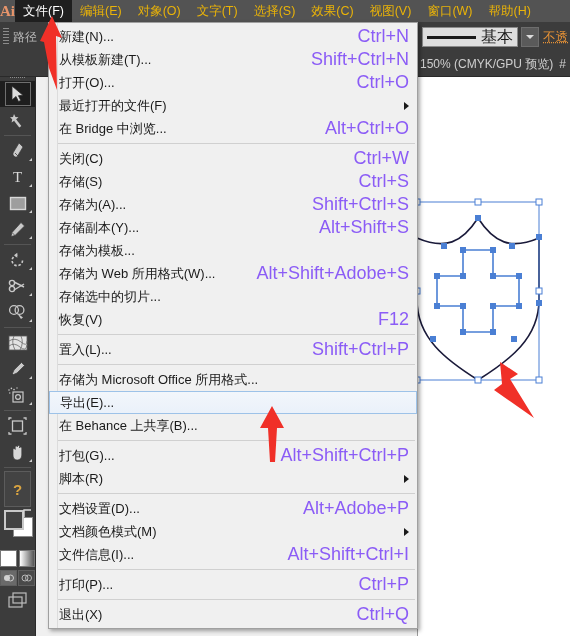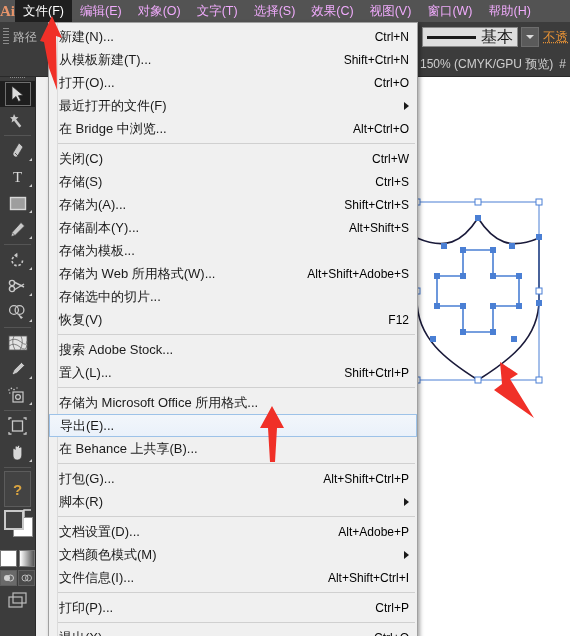--- a/index.html
+++ b/index.html
@@ -13,21 +13,21 @@
     position:absolute;left:0;top:0;width:507px;height:22px;
     background:#535353;display:flex;align-items:center;
   }
   .ai-logo{
     width:44px;height:22px;color:#e8956b;font-weight:bold;font-size:15px;
     display:flex;align-items:center;justify-content:center;
     font-family:"Liberation Serif",serif;letter-spacing:0px;
   }
   .menu-item{
     height:22px;padding:0 8px;display:flex;align-items:center;
-    color:#f0abfc;font-size:12.5px;white-space:nowrap;cursor:default;
+    color:#eab308;font-size:12.5px;white-space:nowrap;cursor:default;
   }
   .menu-item.active{background:#1f1f1f;color:#ffffff;}
 
   
   #controlbar{
     position:absolute;left:0;top:22px;width:570px;height:30px;
     background:#3c3c3c;border-bottom:1px solid #2a2a2a;
     display:flex;align-items:center;
   }
   #cb-left{width:48px;height:30px;display:flex;align-items:center;}
@@ -132,21 +132,21 @@
     background:#f0f0f0;border:1px solid #a0a0a0;
     box-shadow:2px 2px 4px rgba(0,0,0,.35);
     padding:2px 0;box-sizing:border-box;
   }
   .mrow{
     height:23px;display:flex;align-items:center;
     padding:0 8px 0 10px;box-sizing:border-box;position:relative;
     color:#1a1a1a;font-size:13px;cursor:default;
   }
   .mrow .lbl{flex:1;white-space:nowrap;}
-  .mrow .acc{color:#000000;font-size:12px;white-space:nowrap;}
+  .mrow .acc{color:#8b5cf6;font-size:18px;white-space:nowrap;}
   .mrow .sub{
     width:0;height:0;border-top:4px solid transparent;border-bottom:4px solid transparent;
     border-left:5px solid #1a1a1a;margin-left:6px;
   }
   .mrow.hl{
     background:linear-gradient(to bottom,#f2f6fb,#eaf1fa);
     border:1px solid #9dc2e8;height:23px;
     box-sizing:border-box;
   }
   .msep{height:1px;background:#d0d0d0;margin:3px 2px;}
@@ -484,23 +484,20 @@
       </div>
       <div class="mrow">
         <span class="lbl">存储选中的切片...</span>
       </div>
       <div class="mrow">
         <span class="lbl">恢复(V)</span>
         <span class="acc">F12</span>
       </div>
       <div class="msep"></div>
       <div class="mrow">
-        <span class="lbl">搜索 Adobe Stock...</span>
-      </div>
-      <div class="mrow">
         <span class="lbl">置入(L)...</span>
         <span class="acc">Shift+Ctrl+P</span>
       </div>
       <div class="msep"></div>
       <div class="mrow">
         <span class="lbl">存储为 Microsoft Office 所用格式...</span>
       </div>
       <div class="mrow hl">
         <span class="lbl">导出(E)...</span>
       </div>

